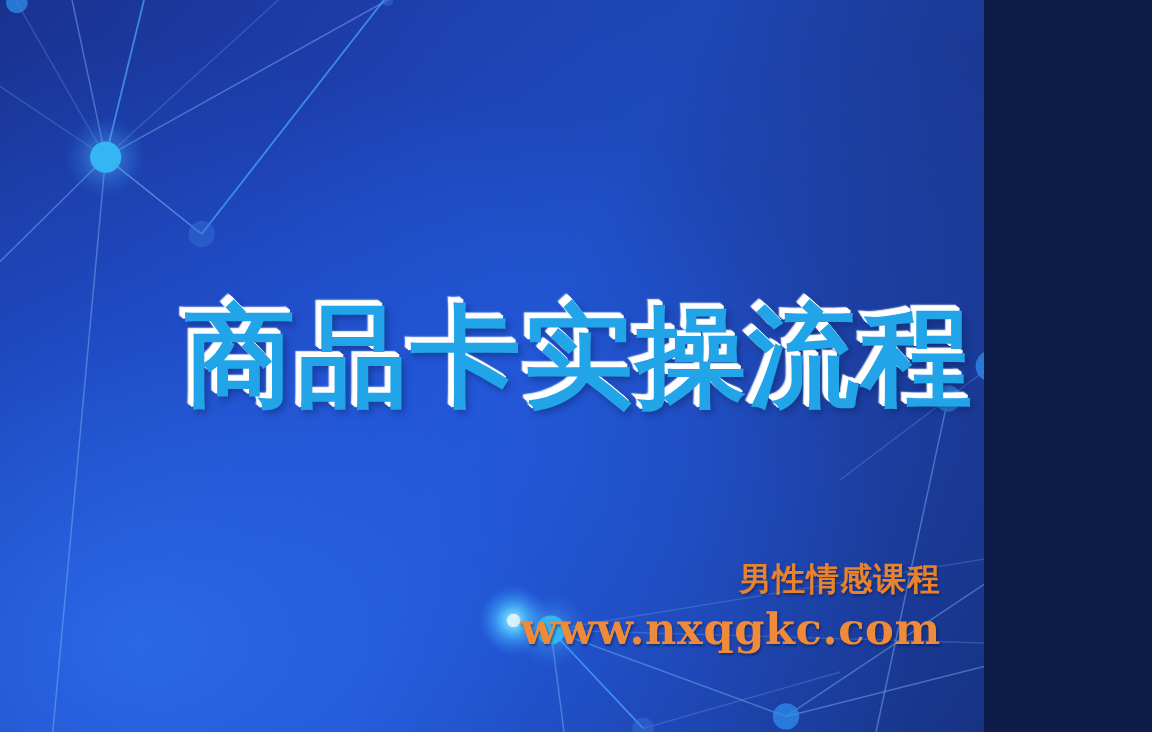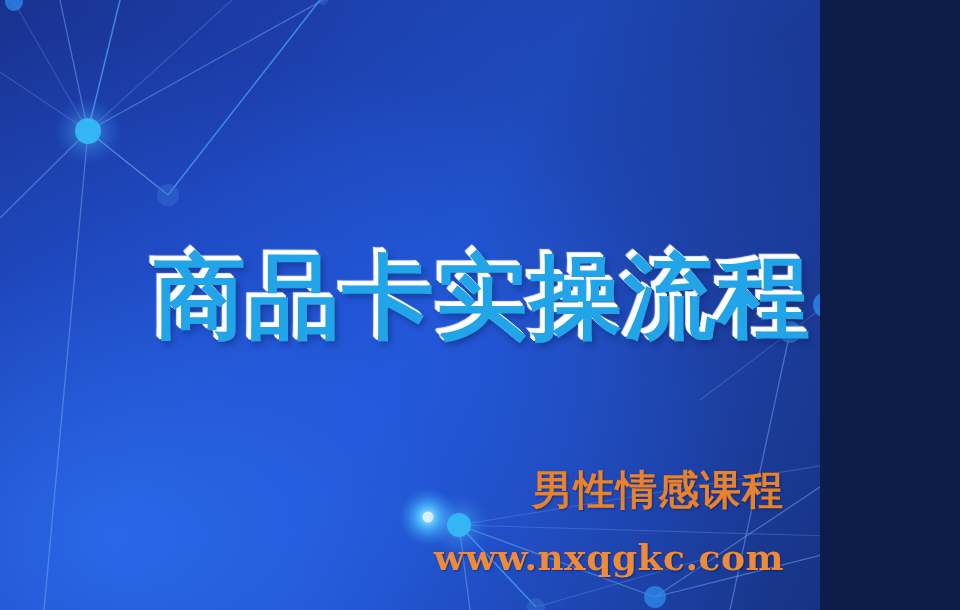--- a/index.html
+++ b/index.html
@@ -68,29 +68,29 @@
     position: absolute;
     right: 36px;
     top: 470px;
     text-align: right;
     line-height: 1.0;
   }
   #wm-cn {
     display: block;
     font-family: "DejaVu Serif", "Liberation Serif", serif;
     font-weight: 700;
-    font-size: 41px;
+    font-size: 27px;
     letter-spacing: 1px;
     color: #e8822c;
     white-space: nowrap;
     text-shadow: 1px 1px 2px rgba(10,28,74,0.55);
   }
   #wm-url {
     display: block;
-    margin-top: 28px;
+    margin-top: 10px;
     font-family: "DejaVu Serif", "Liberation Serif", serif;
     font-weight: 700;
     font-size: 36px;
     letter-spacing: 0.5px;
     color: #ef8a3a;
     white-space: nowrap;
     text-shadow: 1px 1px 2px rgba(10,28,74,0.55);
   }
 
   

